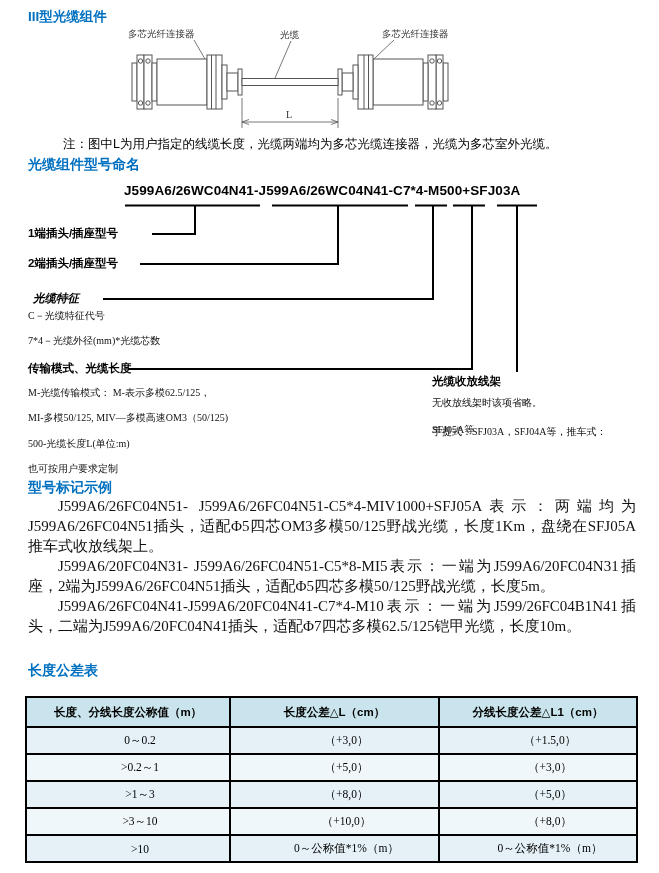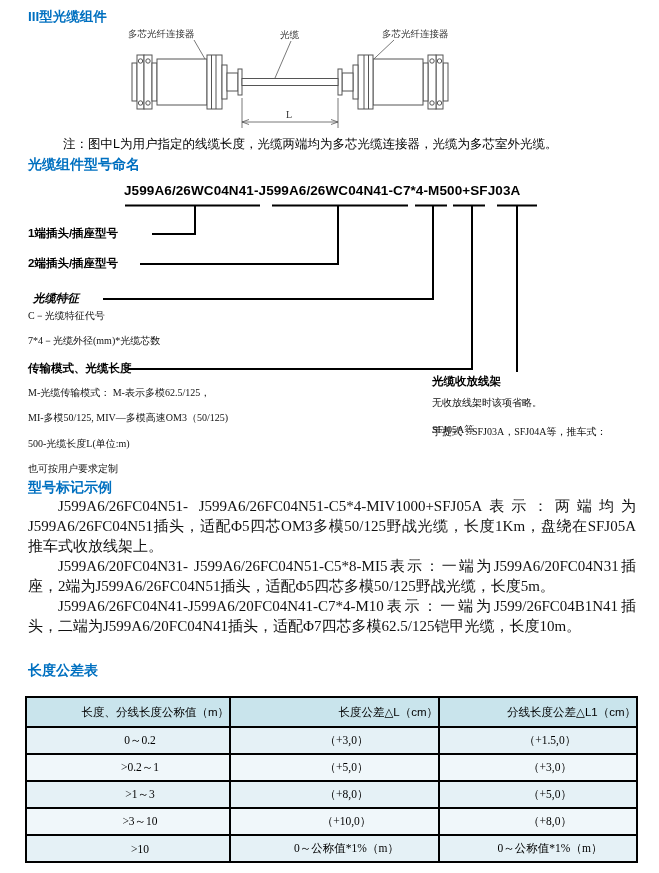--- a/index.html
+++ b/index.html
@@ -41,22 +41,22 @@
   .examples{
     position:absolute;left:28px;top:496px;width:608px;
     font-family:"Liberation Serif","DejaVu Serif",serif;font-size:15px;color:#111;
   }
   .examples p{margin:0;text-indent:2em;line-height:20px;text-align:justify;}
   table.tol{
     position:absolute;left:25px;top:696px;width:611px;border-collapse:collapse;
     table-layout:fixed;border:2px solid var(--line-black);
   }
   table.tol th{
-    background:var(--table-header-bg);font-weight:normal;font-size:11.5px;color:#000;
-    border:2px solid var(--line-black);height:30px;text-align:right;
+    background:var(--table-header-bg);font-weight:bold;font-size:11.5px;color:#000;
+    border:2px solid var(--line-black);height:30px;text-align:center;
     font-family:"Liberation Sans","DejaVu Sans",sans-serif;
   }
   table.tol td{
     font-size:11.5px;color:#000;border:2px solid var(--line-black);height:27px;
     text-align:center;font-family:"Liberation Serif","DejaVu Serif",serif;padding-left:24px;
   }
   table.tol tr.row-a td{background:var(--table-row-a);}
   table.tol tr.row-b td{background:var(--table-row-b);}
   .svg-label{font-family:"Liberation Serif","DejaVu Serif",serif;fill:#333;}
 </style>

